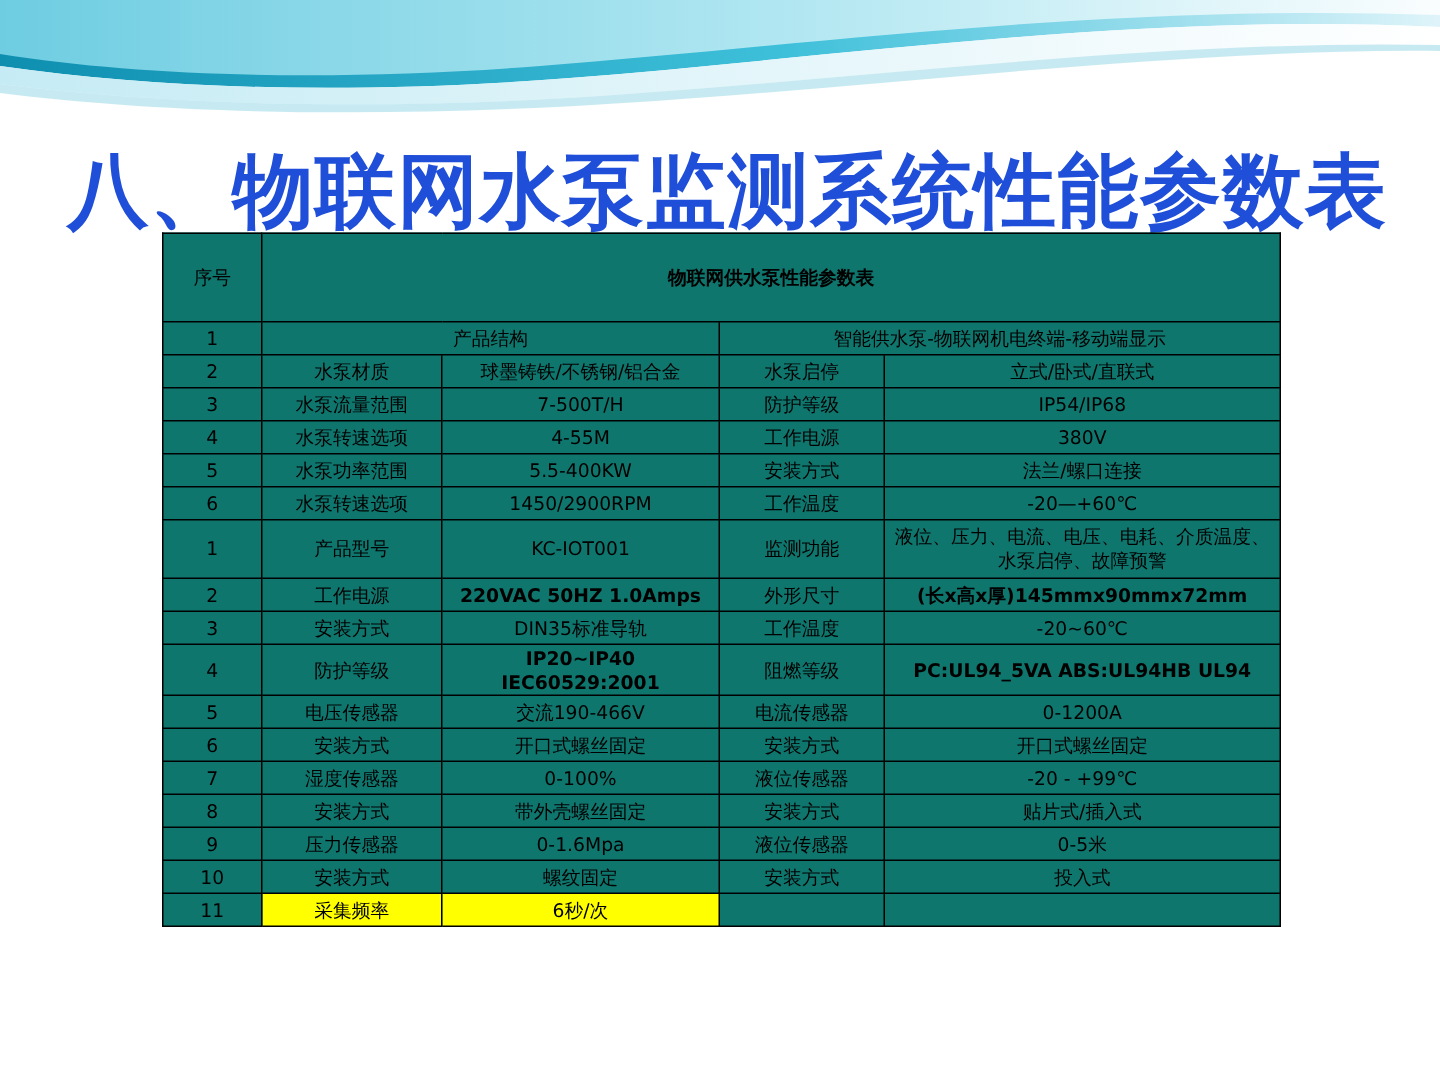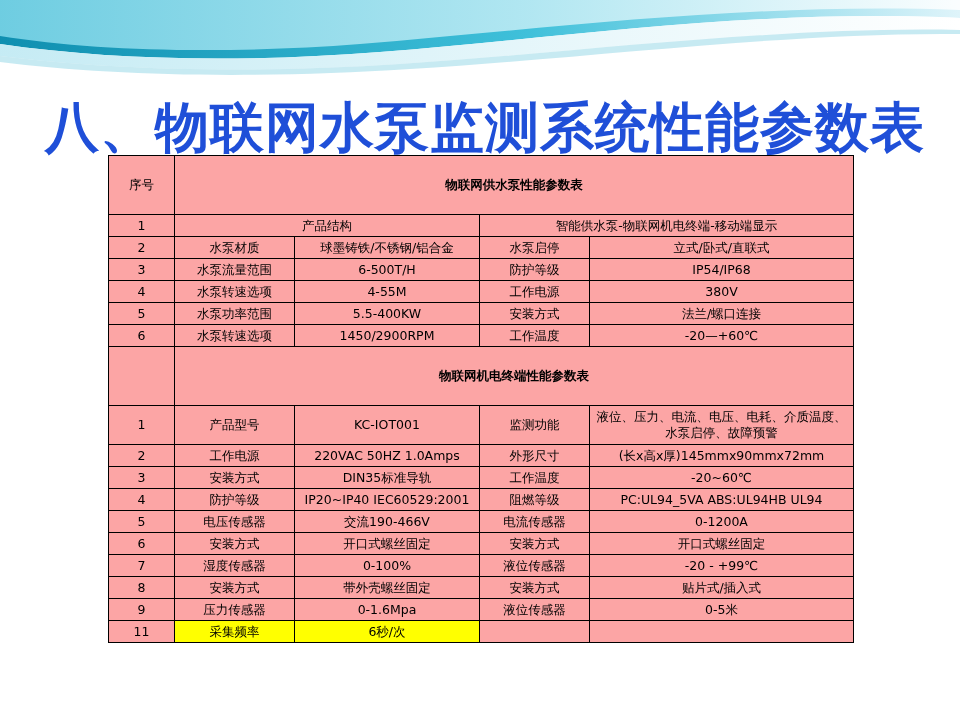--- a/index.html
+++ b/index.html
@@ -38,21 +38,21 @@
   .table-wrap {
     position: absolute;
     top: 155px;
     left: 108px;
     width: 745px;
   }
   table.params {
     border-collapse: collapse;
     width: 745px;
     table-layout: fixed;
-    background: #fca5a5;
+    background: #0f766e;
   }
   table.params td {
     border: 1px solid #000000;
     font-size: 12.5px;
     color: #000000;
     text-align: center;
     vertical-align: middle;
     padding: 1px 2px;
     line-height: 1.25;
     font-family: "DejaVu Sans", "Liberation Sans", sans-serif;
@@ -62,21 +62,21 @@
     font-weight: bold;
     height: 56px;
   }
   td.blank { }
   td.hdr-sn { height: 22px; }
   tr.datarow td { height: 19px; }
   tr.tallrow td { height: 36px; }
   .hl {
     background: #ffff00;
   }
-  .small { font-size: 11.5px; }
+  .small { font-size: 11.5px; font-weight: bold; }
 </style>
 </head>
 <body>
 
 <div class="banner">
   <svg width="960" height="78" viewBox="0 0 960 78" xmlns="http://www.w3.org/2000/svg">
     <defs>
       <linearGradient id="g1" x1="0" y1="0" x2="1" y2="0">
         <stop offset="0%" stop-color="#0f8fb0"></stop>
         <stop offset="55%" stop-color="#3fc0da"></stop>
@@ -124,21 +124,21 @@
       <tr class="datarow">
         <td>2</td>
         <td>水泵材质</td>
         <td>球墨铸铁/不锈钢/铝合金</td>
         <td>水泵启停</td>
         <td>立式/卧式/直联式</td>
       </tr>
       <tr class="datarow">
         <td>3</td>
         <td>水泵流量范围</td>
-        <td>6-500T/H</td>
+        <td>7-500T/H</td>
         <td>防护等级</td>
         <td>IP54/IP68</td>
       </tr>
       <tr class="datarow">
         <td>4</td>
         <td>水泵转速选项</td>
         <td>4-55M</td>
         <td>工作电源</td>
         <td>380V</td>
       </tr>
@@ -150,24 +150,20 @@
         <td>法兰/螺口连接</td>
       </tr>
       <tr class="datarow">
         <td>6</td>
         <td>水泵转速选项</td>
         <td>1450/2900RPM</td>
         <td>工作温度</td>
         <td>-20—+60℃</td>
       </tr>
 
-      <tr>
-        <td class="blank"></td>
-        <td class="section-title" colspan="4">物联网机电终端性能参数表</td>
-      </tr>
 
       <tr class="tallrow">
         <td>1</td>
         <td>产品型号</td>
         <td>KC-IOT001</td>
         <td>监测功能</td>
         <td>液位、压力、电流、电压、电耗、介质温度、水泵启停、故障预警</td>
       </tr>
       <tr class="datarow">
         <td>2</td>
@@ -219,20 +215,27 @@
         <td>贴片式/插入式</td>
       </tr>
       <tr class="datarow">
         <td>9</td>
         <td>压力传感器</td>
         <td>0-1.6Mpa</td>
         <td>液位传感器</td>
         <td>0-5米</td>
       </tr>
       <tr class="datarow">
+        <td>10</td>
+        <td>安装方式</td>
+        <td>螺纹固定</td>
+        <td>安装方式</td>
+        <td>投入式</td>
+      </tr>
+      <tr class="datarow">
         <td>11</td>
         <td class="hl">采集频率</td>
         <td class="hl">6秒/次</td>
         <td></td>
         <td></td>
       </tr>
     </tbody>
   </table>
 </div>
 

